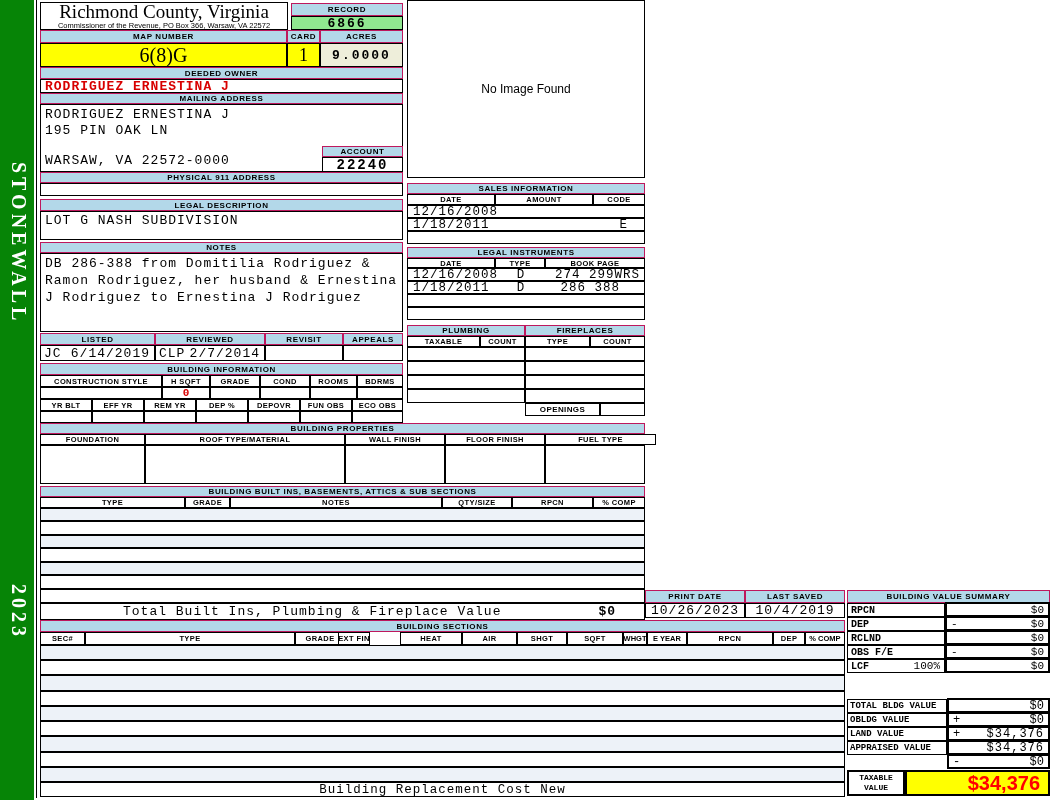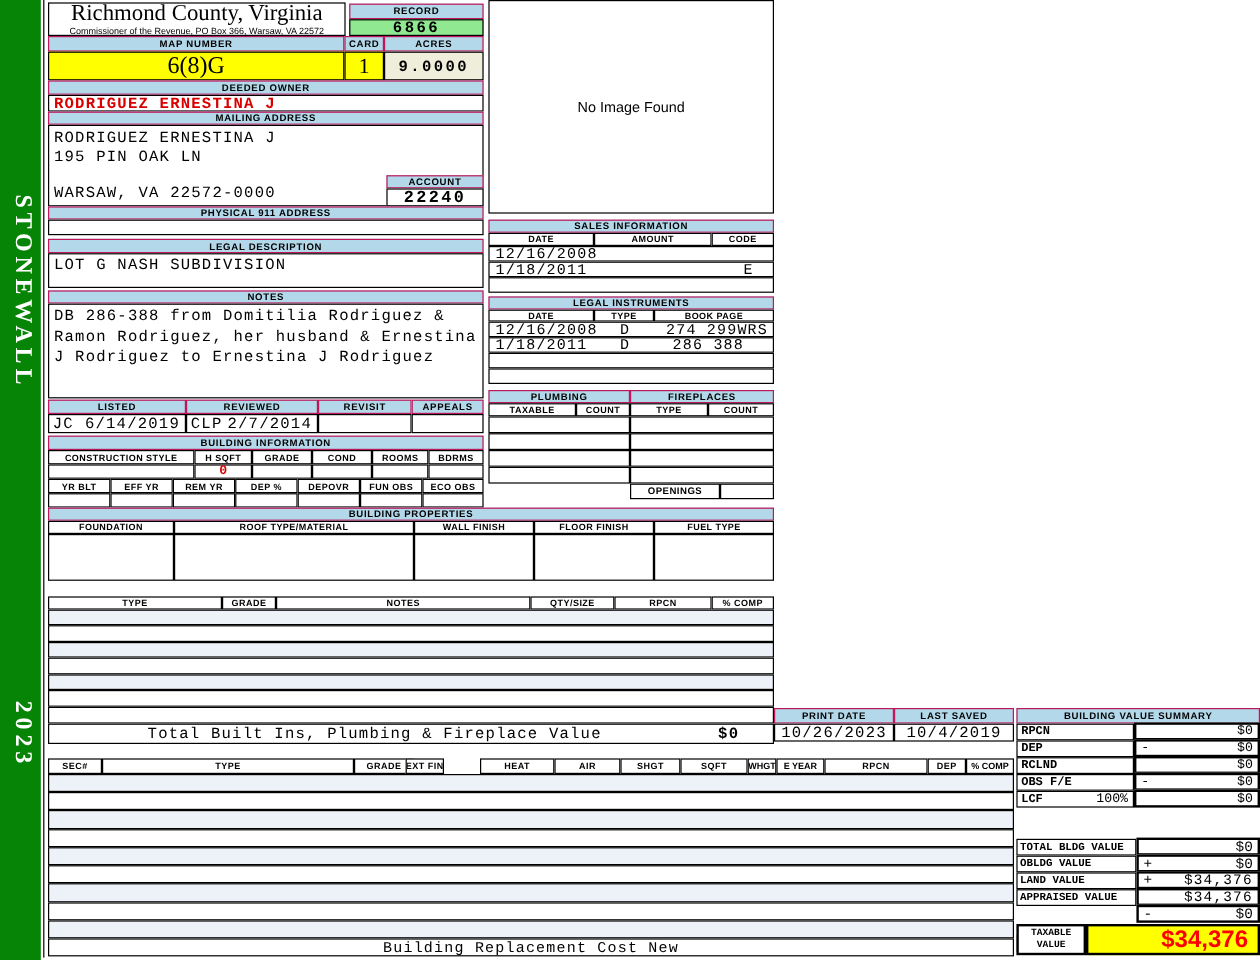--- a/index.html
+++ b/index.html
@@ -171,45 +171,47 @@
   <div class="abs bx" style="left:525px;top:375px;width:120px;height:14px;"></div>
   <div class="abs bx" style="left:525px;top:389px;width:120px;height:14px;"></div>
   <div class="abs wh" style="left:525px;top:403px;width:75px;height:13px;font-size:8px;">OPENINGS</div>
   <div class="abs bx" style="left:600px;top:403px;width:45px;height:13px;"></div>
 
   <div class="abs bh" style="left:40px;top:423px;width:605px;height:11px;">BUILDING PROPERTIES</div>
   <div class="abs wh" style="left:40px;top:434px;width:105px;height:11px;">FOUNDATION</div>
   <div class="abs wh" style="left:145px;top:434px;width:200px;height:11px;">ROOF TYPE/MATERIAL</div>
   <div class="abs wh" style="left:345px;top:434px;width:100px;height:11px;">WALL FINISH</div>
   <div class="abs wh" style="left:445px;top:434px;width:100px;height:11px;">FLOOR FINISH</div>
-  <div class="abs wh" style="left:545px;top:434px;width:100px;height:11px;">FUEL TYPE</div>
+  <div class="abs wh" style="left:545px;top:434px;width:111px;height:11px;">FUEL TYPE</div>
   <div class="abs bx" style="left:40px;top:445px;width:105px;height:39px;"></div>
   <div class="abs bx" style="left:145px;top:445px;width:200px;height:39px;"></div>
   <div class="abs bx" style="left:345px;top:445px;width:100px;height:39px;"></div>
   <div class="abs bx" style="left:445px;top:445px;width:100px;height:39px;"></div>
   <div class="abs bx" style="left:545px;top:445px;width:100px;height:39px;"></div>
 
+  <div class="abs bh" style="left:40px;top:486px;width:605px;height:11px;">BUILDING BUILT INS, BASEMENTS, ATTICS &amp; SUB SECTIONS</div>
   <div class="abs wh" style="left:40px;top:497px;width:145px;height:11px;">TYPE</div>
   <div class="abs wh" style="left:185px;top:497px;width:45px;height:11px;">GRADE</div>
   <div class="abs wh" style="left:230px;top:497px;width:212px;height:11px;">NOTES</div>
   <div class="abs wh" style="left:442px;top:497px;width:70px;height:11px;">QTY/SIZE</div>
   <div class="abs wh" style="left:512px;top:497px;width:81px;height:11px;">RPCN</div>
   <div class="abs wh" style="left:593px;top:497px;width:52px;height:11px;">% COMP</div>
   <div class="abs bx rowlt" style="left:40px;top:508px;width:605px;height:13px;"></div>
   <div class="abs bx" style="left:40px;top:521px;width:605px;height:14px;"></div>
   <div class="abs bx rowlt" style="left:40px;top:535px;width:605px;height:13px;"></div>
   <div class="abs bx" style="left:40px;top:548px;width:605px;height:14px;"></div>
   <div class="abs bx rowlt" style="left:40px;top:562px;width:605px;height:13px;"></div>
   <div class="abs bx" style="left:40px;top:575px;width:605px;height:14px;"></div>
   <div class="abs bx" style="left:40px;top:589px;width:605px;height:14px;"></div>
   <div class="abs bx" style="left:40px;top:603px;width:605px;height:17px;">
     <span class="cell-txt val" style="left:82px;">Total Built Ins, Plumbing &amp; Fireplace Value</span>
     <span class="cell-txt val" style="right:28px;font-weight:bold;">$0</span>
   </div>
 
+  <div class="abs bh" style="left:40px;top:620px;width:805px;height:12px;">BUILDING SECTIONS</div>
   <div class="abs wh" style="left:40px;top:632px;width:45px;height:13px;">SEC#</div>
   <div class="abs wh" style="left:85px;top:632px;width:210px;height:13px;">TYPE</div>
   <div class="abs wh" style="left:295px;top:632px;width:50px;height:13px;">GRADE</div>
   <div class="abs wh" style="left:338px;top:632px;width:32px;height:13px;">EXT FIN</div>
   <div class="abs wh" style="left:400px;top:632px;width:62px;height:13px;">HEAT</div>
   <div class="abs wh" style="left:462px;top:632px;width:55px;height:13px;">AIR</div>
   <div class="abs wh" style="left:517px;top:632px;width:50px;height:13px;">SHGT</div>
   <div class="abs wh" style="left:567px;top:632px;width:56px;height:13px;">SQFT</div>
   <div class="abs wh" style="left:623px;top:632px;width:24px;height:13px;letter-spacing:0;">WHGT</div>
   <div class="abs wh" style="left:647px;top:632px;width:40px;height:13px;letter-spacing:0;">E YEAR</div>

